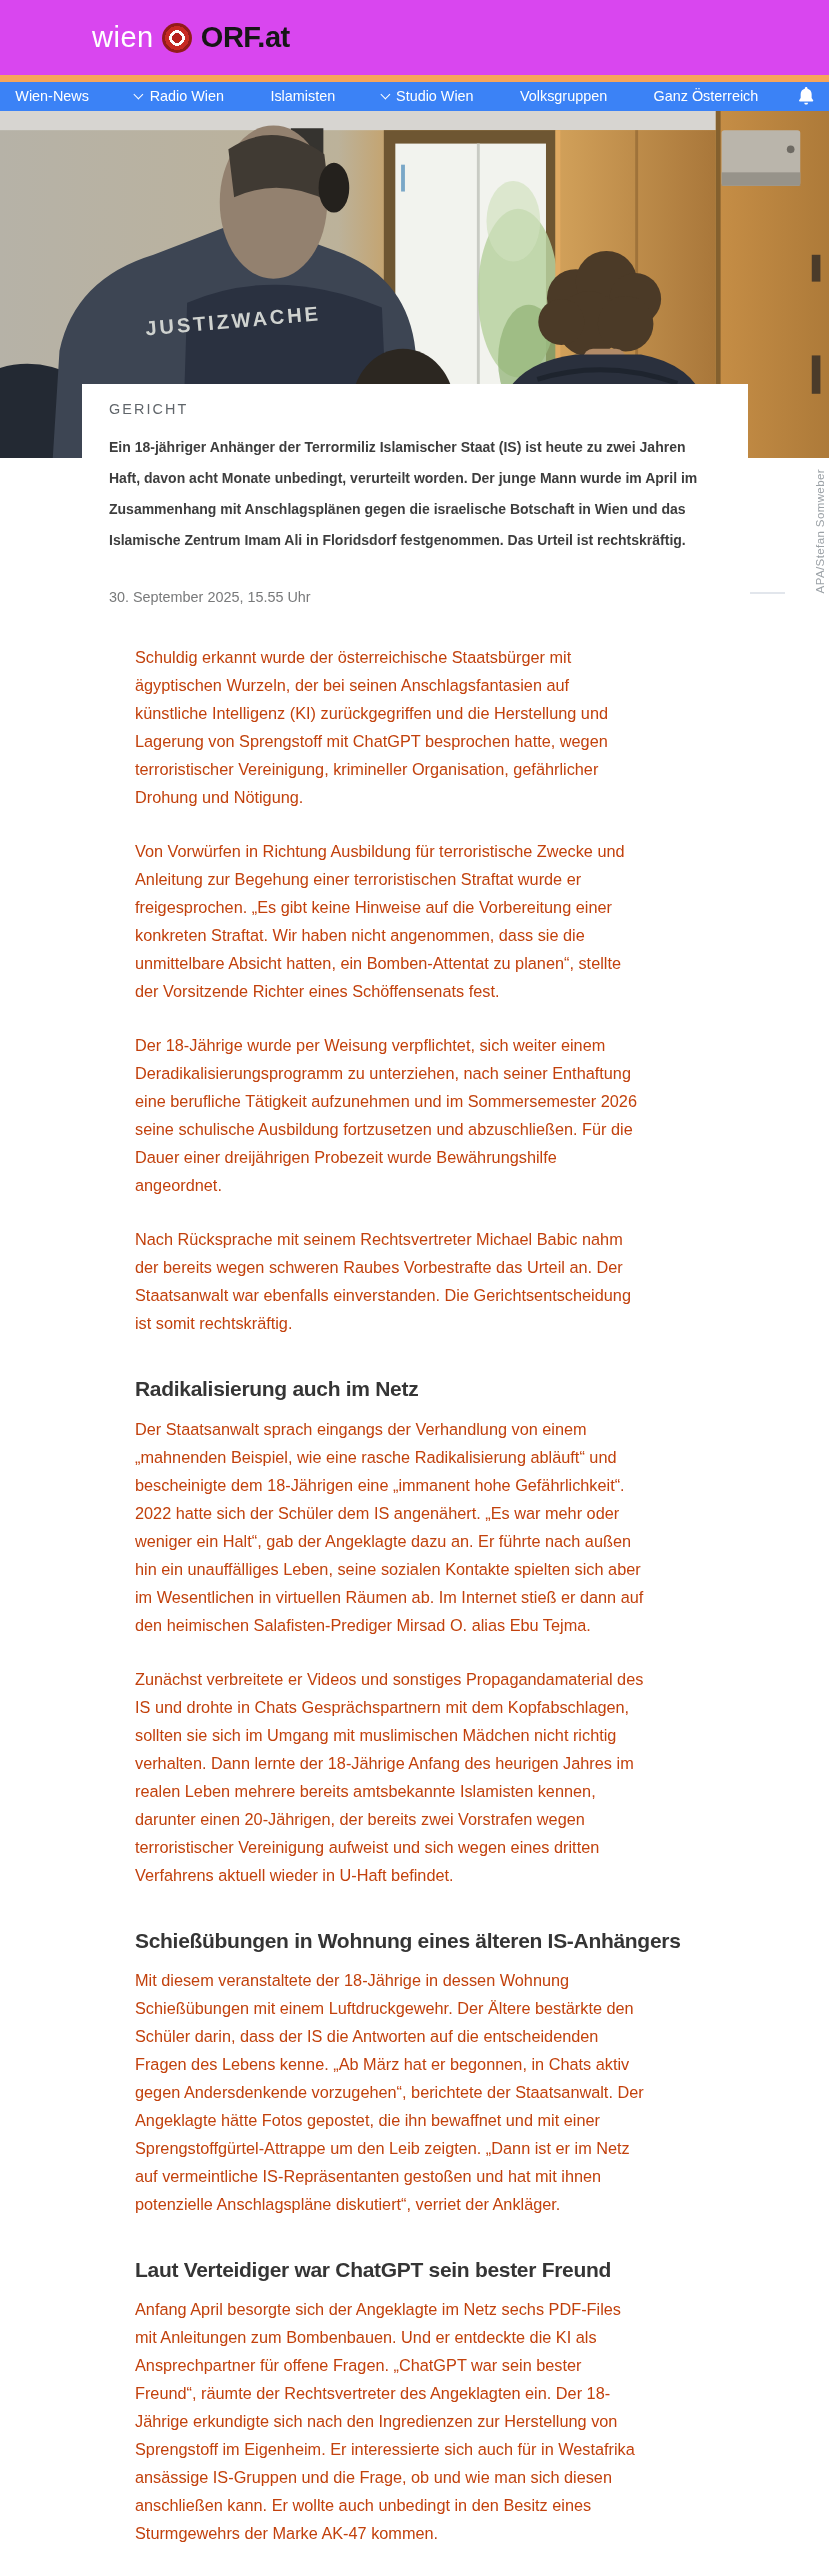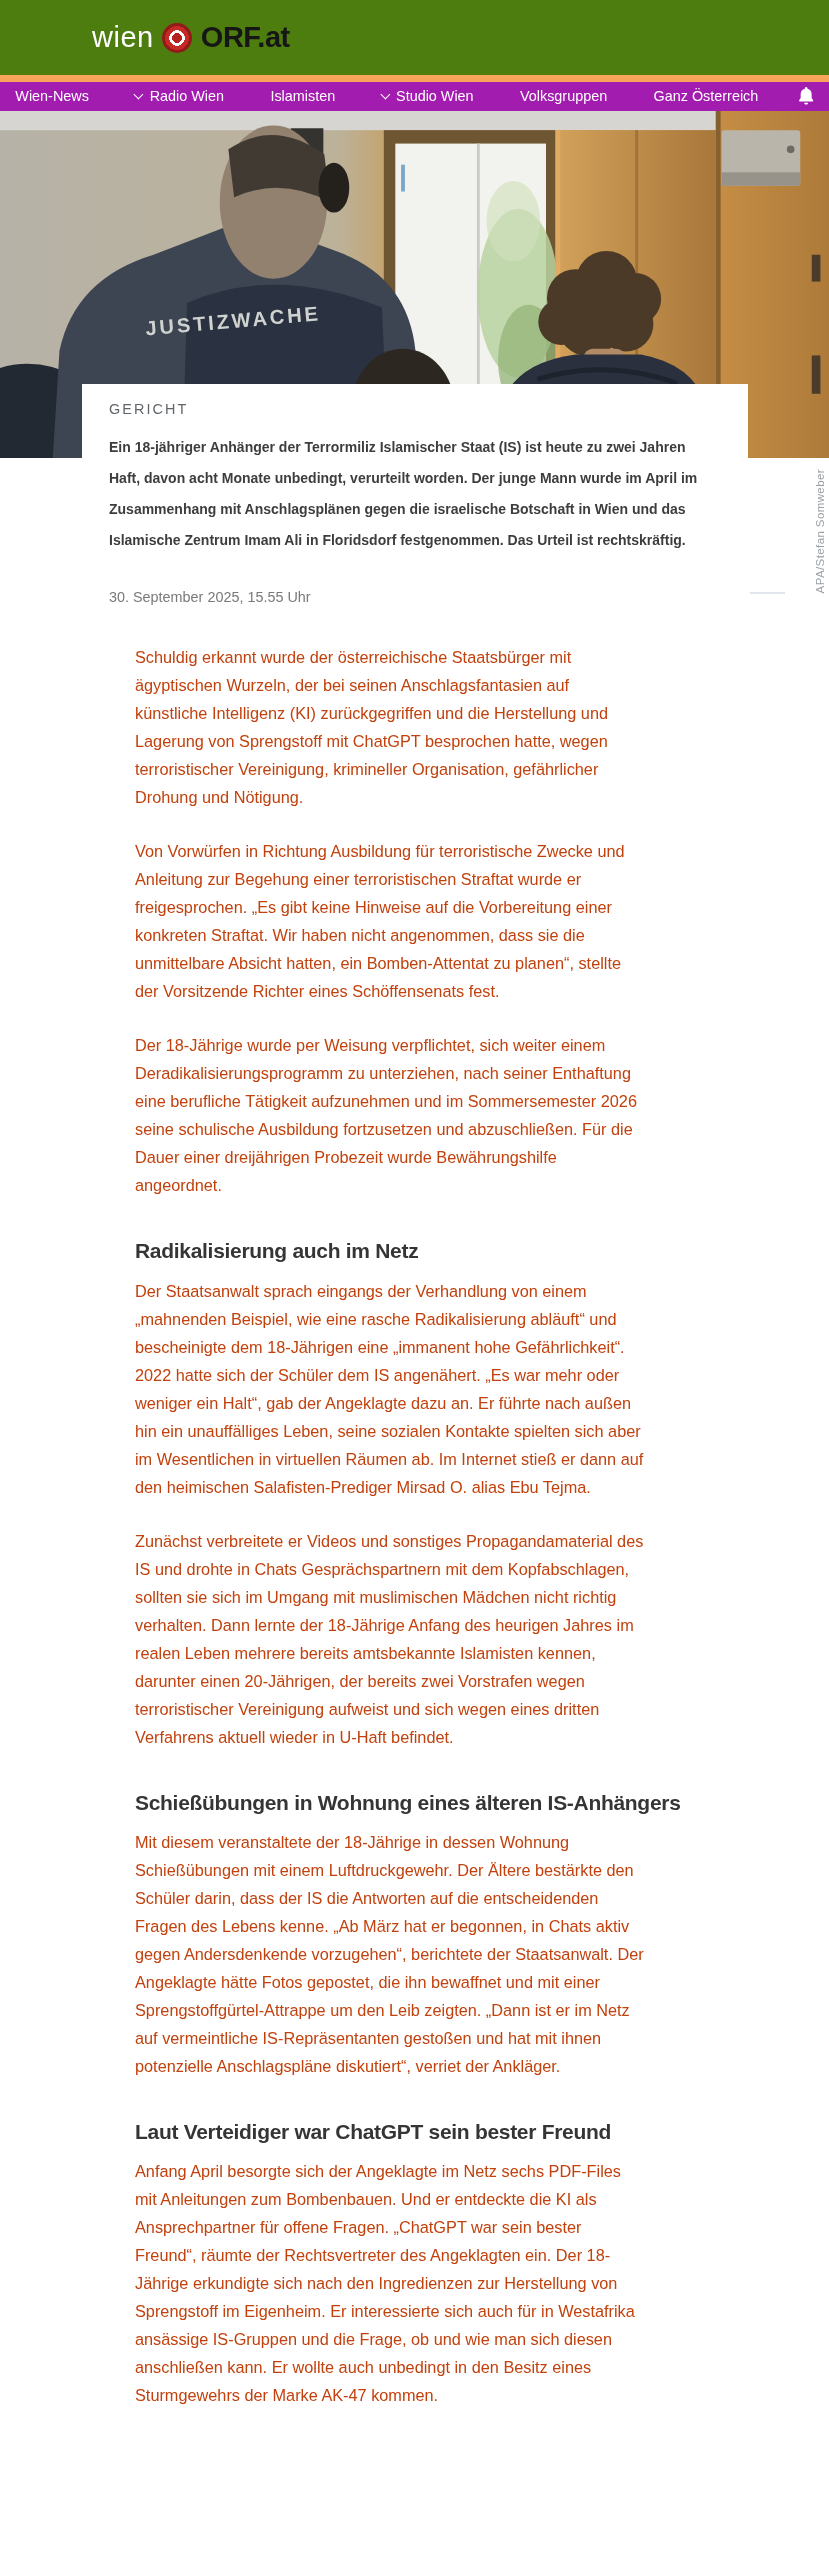--- a/index.html
+++ b/index.html
@@ -38,30 +38,30 @@
   .lede{margin:15.3px 0 0;font-size:14px;font-weight:bold;line-height:31px;color:#3d3d3d;}
   .date{margin:33px 0 0;font-size:14.4px;color:#78797a;}
 
   .article-body{margin-top:38px;padding:0 104px 0 53px;}
   .article-body p{margin:0 0 26px;font-size:16.3px;line-height:28px;color:#c2410c;}
   .article-body h2{margin:40px 0 13.4px;font-size:21px;color:#353535;letter-spacing:-0.3px;white-space:nowrap;}
 </style>
 </head>
 <body>
 
-<header class="topbar" style="background: #4d7c0f;">
+<header class="topbar" style="background: #d946ef;">
   <div class="brand">
     <span class="brand-region">wien</span>
     <span class="orf-eye"></span>
     <span class="brand-site">ORF.at</span>
   </div>
 </header>
 <div class="substrip" style="background: rgb(247, 165, 90);"></div>
 
-<nav class="navbar" style="background: #a21caf;">
+<nav class="navbar" style="background: #3b82f6;">
   <div class="nav-items">
       <div class="nav-item">
         <span>Wien-News</span>
       </div>
       <div class="nav-item">
         <span class="chev"></span>
         <span>Radio Wien</span>
       </div>
       <div class="nav-item">
         <span>Islamisten</span>
@@ -165,20 +165,21 @@
   <main class="card">
     <div class="card-head">
       <div class="kicker">GERICHT</div>
       <p class="lede">Ein 18-jähriger Anhänger der Terrormiliz Islamischer Staat (IS) ist heute zu zwei Jahren Haft, davon acht Monate unbedingt, verurteilt worden. Der junge Mann wurde im April im Zusammenhang mit Anschlagsplänen gegen die israelische Botschaft in Wien und das Islamische Zentrum Imam Ali in Floridsdorf festgenommen. Das Urteil ist rechtskräftig.</p>
       <div class="date">30. September 2025, 15.55 Uhr</div>
     </div>
     <div class="article-body">
         <p>Schuldig erkannt wurde der österreichische Staatsbürger mit ägyptischen Wurzeln, der bei seinen Anschlagsfantasien auf künstliche Intelligenz (KI) zurückgegriffen und die Herstellung und Lagerung von Sprengstoff mit ChatGPT besprochen hatte, wegen terroristischer Vereinigung, krimineller Organisation, gefährlicher Drohung und Nötigung.</p>
         <p>Von Vorwürfen in Richtung Ausbildung für terroristische Zwecke und Anleitung zur Begehung einer terroristischen Straftat wurde er freigesprochen. „Es gibt keine Hinweise auf die Vorbereitung einer konkreten Straftat. Wir haben nicht angenommen, dass sie die unmittelbare Absicht hatten, ein Bomben-Attentat zu planen“, stellte der Vorsitzende Richter eines Schöffensenats fest.</p>
         <p>Der 18-Jährige wurde per Weisung verpflichtet, sich weiter einem Deradikalisierungsprogramm zu unterziehen, nach seiner Enthaftung eine berufliche Tätigkeit aufzunehmen und im Sommersemester 2026 seine schulische Ausbildung fortzusetzen und abzuschließen. Für die Dauer einer dreijährigen Probezeit wurde Bewährungshilfe angeordnet.</p>
+        <p>Nach Rücksprache mit seinem Rechtsvertreter Michael Babic nahm der bereits wegen schweren Raubes Vorbestrafte das Urteil an. Der Staatsanwalt war ebenfalls einverstanden. Die Gerichtsentscheidung ist somit rechtskräftig.</p>
         <h2>Radikalisierung auch im Netz</h2>
         <p>Der Staatsanwalt sprach eingangs der Verhandlung von einem „mahnenden Beispiel, wie eine rasche Radikalisierung abläuft“ und bescheinigte dem 18-Jährigen eine „immanent hohe Gefährlichkeit“. 2022 hatte sich der Schüler dem IS angenähert. „Es war mehr oder weniger ein Halt“, gab der Angeklagte dazu an. Er führte nach außen hin ein unauffälliges Leben, seine sozialen Kontakte spielten sich aber im Wesentlichen in virtuellen Räumen ab. Im Internet stieß er dann auf den heimischen Salafisten-Prediger Mirsad O. alias Ebu Tejma.</p>
         <p>Zunächst verbreitete er Videos und sonstiges Propagandamaterial des IS und drohte in Chats Gesprächspartnern mit dem Kopfabschlagen, sollten sie sich im Umgang mit muslimischen Mädchen nicht richtig verhalten. Dann lernte der 18-Jährige Anfang des heurigen Jahres im realen Leben mehrere bereits amtsbekannte Islamisten kennen, darunter einen 20-Jährigen, der bereits zwei Vorstrafen wegen terroristischer Vereinigung aufweist und sich wegen eines dritten Verfahrens aktuell wieder in U-Haft befindet.</p>
         <h2>Schießübungen in Wohnung eines älteren IS-Anhängers</h2>
         <p>Mit diesem veranstaltete der 18-Jährige in dessen Wohnung Schießübungen mit einem Luftdruckgewehr. Der Ältere bestärkte den Schüler darin, dass der IS die Antworten auf die entscheidenden Fragen des Lebens kenne. „Ab März hat er begonnen, in Chats aktiv gegen Andersdenkende vorzugehen“, berichtete der Staatsanwalt. Der Angeklagte hätte Fotos gepostet, die ihn bewaffnet und mit einer Sprengstoffgürtel-Attrappe um den Leib zeigten. „Dann ist er im Netz auf vermeintliche IS-Repräsentanten gestoßen und hat mit ihnen potenzielle Anschlagspläne diskutiert“, verriet der Ankläger.</p>
         <h2>Laut Verteidiger war ChatGPT sein bester Freund</h2>
         <p>Anfang April besorgte sich der Angeklagte im Netz sechs PDF-Files mit Anleitungen zum Bombenbauen. Und er entdeckte die KI als Ansprechpartner für offene Fragen. „ChatGPT war sein bester Freund“, räumte der Rechtsvertreter des Angeklagten ein. Der 18-Jährige erkundigte sich nach den Ingredienzen zur Herstellung von Sprengstoff im Eigenheim. Er interessierte sich auch für in Westafrika ansässige IS-Gruppen und die Frage, ob und wie man sich diesen anschließen kann. Er wollte auch unbedingt in den Besitz eines Sturmgewehrs der Marke AK-47 kommen.</p>
       </div>
 
   </main>

